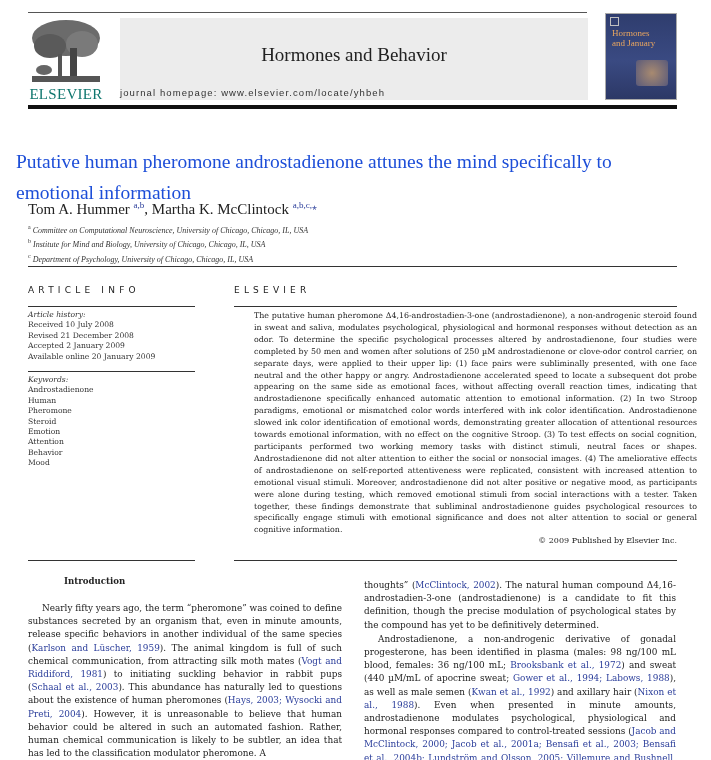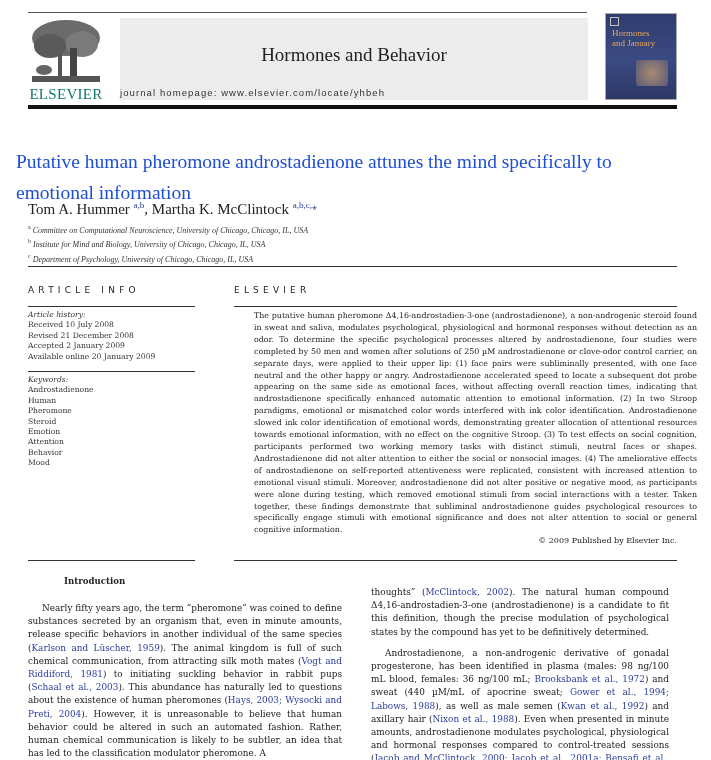--- a/index.html
+++ b/index.html
@@ -46,21 +46,21 @@
   .abstract { left: 234px; top: 310px; width: 443px; font-family: "DejaVu Serif", serif; font-size: 7.9px; line-height: 11.9px; color: #222; text-align: justify; margin-left: 20px; }
   .copyright { left: 234px; top: 536px; width: 443px; text-align: right; font-family: "DejaVu Serif", serif; font-size: 8px; color: #222; }
   .bot-rule-l { left: 28px; top: 560px; width: 167px; height: 1px; background: #333; }
   .bot-rule-r { left: 234px; top: 560px; width: 443px; height: 1px; background: #333; }
 
   
   .intro-head { left: 28px; top: 576px; font-family: "DejaVu Serif", serif; font-weight: bold; font-size: 8.6px; color: #222; margin-left: 36px; }
   .col { font-family: "DejaVu Serif", serif; font-size: 8.9px; line-height: 13.2px; color: #222; text-align: justify; }
   .col-left { left: 28px; top: 602px; width: 314px; text-indent: 14px; }
   .col-right { left: 363px; top: 578px; width: 314px; }
-  .col-right p { margin: 8px; }
+  .col-right p { margin: 1px; }
   .col-right p.ind { text-indent: 14px; }
 </style>
 </head>
 <body>
 
 <div class="abs top-rule"></div>
 
 <div class="abs logo-box">
   <svg class="logo-tree" viewBox="0 0 72 66">
     <ellipse cx="36" cy="20" rx="34" ry="18" fill="#6b6b6b"></ellipse>

